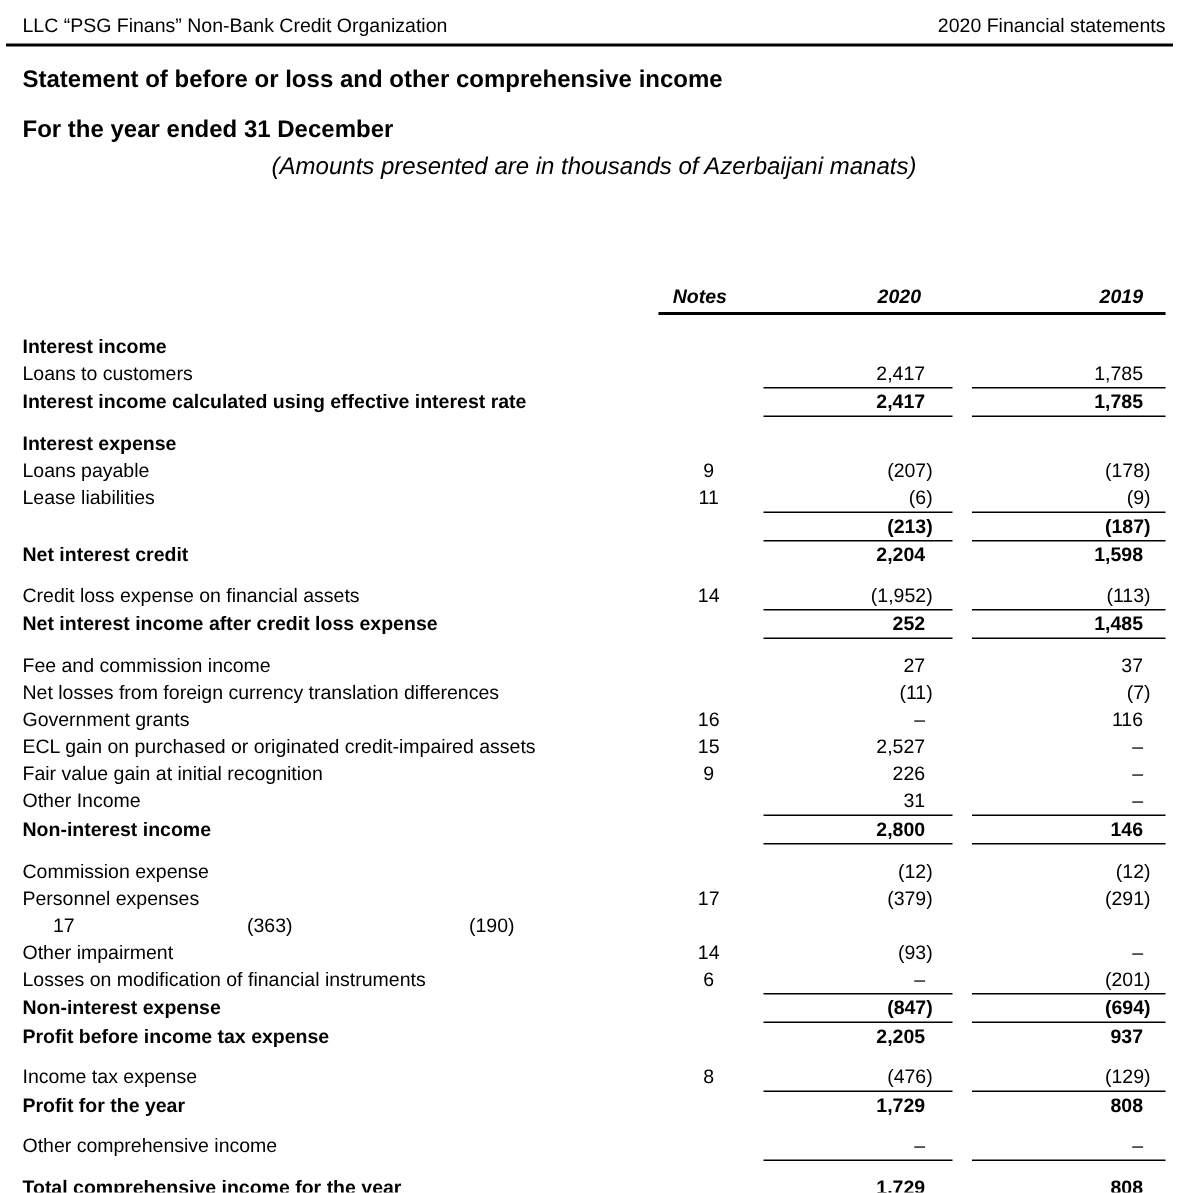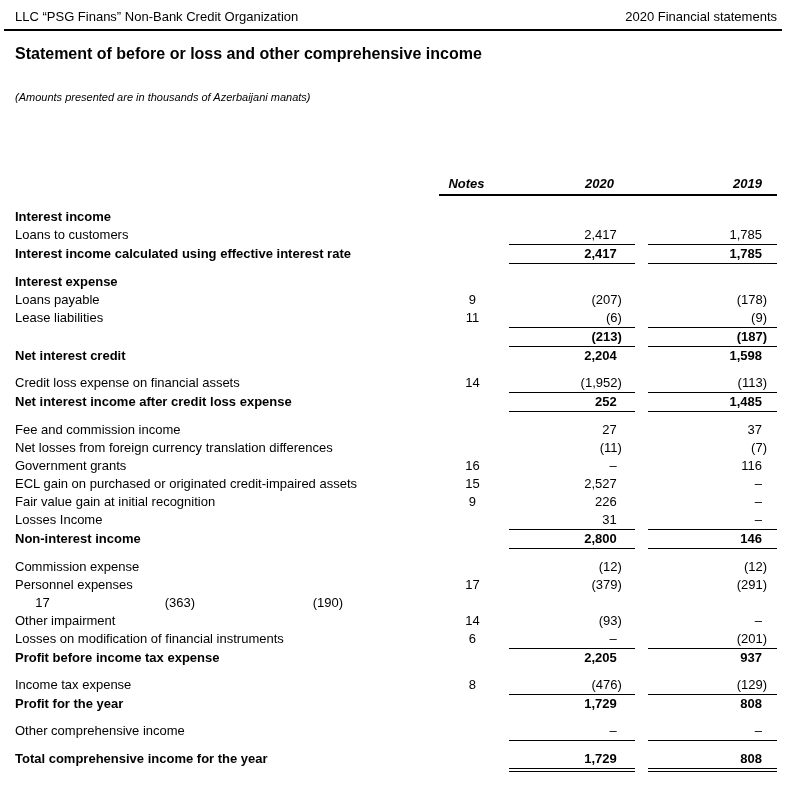--- a/index.html
+++ b/index.html
@@ -17,21 +17,21 @@
   .doc-header {
     display: flex; justify-content: space-between; align-items: flex-end;
     padding: 2px 5px 4px 11px;
     margin: 0 -5px 0 -11px;
     border-bottom: 2px solid #000;
     line-height: 16px;
   }
 
   .title    { font-size: 16px; font-weight: bold; margin-top: 13px; line-height: 19px; }
   .subtitle { font-size: 16px; font-weight: bold; margin-top: 14px; line-height: 19px; }
-  .note     { font-size: 11px; font-style: italic; margin-top: 26px; line-height: 17px; }
+  .note     { font-size: 16px; font-style: italic; margin-top: 7px; line-height: 17px; text-align: center; }
 
   
   .table { margin-top: 24px; }
   .thead { display: flex; }
   .hdr-cols {
     display: flex;
     border-bottom: 2px solid #000;
     font-weight: bold; font-style: italic;
     line-height: 16px; padding-bottom: 2px; margin-top: 46px;
   }
@@ -58,20 +58,21 @@
 <body>
 
 <div class="page">
 
   <div class="doc-header">
     <span>LLC “PSG Finans” Non-Bank Credit Organization</span>
     <span>2020 Financial statements</span>
   </div>
 
   <div class="title">Statement of before or loss and other comprehensive income</div>
+  <div class="subtitle">For the year ended 31 December</div>
   <div class="note">(Amounts presented are in thousands of Azerbaijani manats)</div>
 
   <div class="table">
     <div class="thead">
       <div class="c-label"></div>
       <div class="hdr-cols">
         <div class="c-notes hc">Notes</div>
         <div class="c-sp1"></div>
         <div class="c-2020 hc">2020</div>
         <div class="c-gap"></div>
@@ -196,21 +197,21 @@
         </div>
         <div class="trow">
           <div class="c-label"><span>Fair value gain at initial recognition</span></div>
           <div class="c-notes"><span>9</span></div>
           <div class="c-sp1"></div>
           <div class="c-2020"><span>226</span></div>
           <div class="c-gap"></div>
           <div class="c-2019"><span>–</span></div>
         </div>
         <div class="trow u">
-          <div class="c-label"><span>Losses Income</span></div>
+          <div class="c-label"><span>Other Income</span></div>
           <div class="c-notes"></div>
           <div class="c-sp1"></div>
           <div class="c-2020"><span>31</span></div>
           <div class="c-gap"></div>
           <div class="c-2019"><span>–</span></div>
         </div>
         <div class="trow bold u">
           <div class="c-label"><span>Non-interest income</span></div>
           <div class="c-notes"></div>
           <div class="c-sp1"></div>
@@ -251,20 +252,28 @@
           <div class="c-2019"><span>–</span></div>
         </div>
         <div class="trow u">
           <div class="c-label"><span>Losses on modification of financial instruments</span></div>
           <div class="c-notes"><span>6</span></div>
           <div class="c-sp1"></div>
           <div class="c-2020"><span>–</span></div>
           <div class="c-gap"></div>
           <div class="c-2019"><span class="ov">(201)</span></div>
         </div>
+        <div class="trow bold u">
+          <div class="c-label"><span>Non-interest expense</span></div>
+          <div class="c-notes"></div>
+          <div class="c-sp1"></div>
+          <div class="c-2020"><span class="ov">(847)</span></div>
+          <div class="c-gap"></div>
+          <div class="c-2019"><span class="ov">(694)</span></div>
+        </div>
         <div class="trow bold">
           <div class="c-label"><span>Profit before income tax expense</span></div>
           <div class="c-notes"></div>
           <div class="c-sp1"></div>
           <div class="c-2020"><span>2,205</span></div>
           <div class="c-gap"></div>
           <div class="c-2019"><span>937</span></div>
         </div>
         <div class="spacer"></div>
         <div class="trow u">

